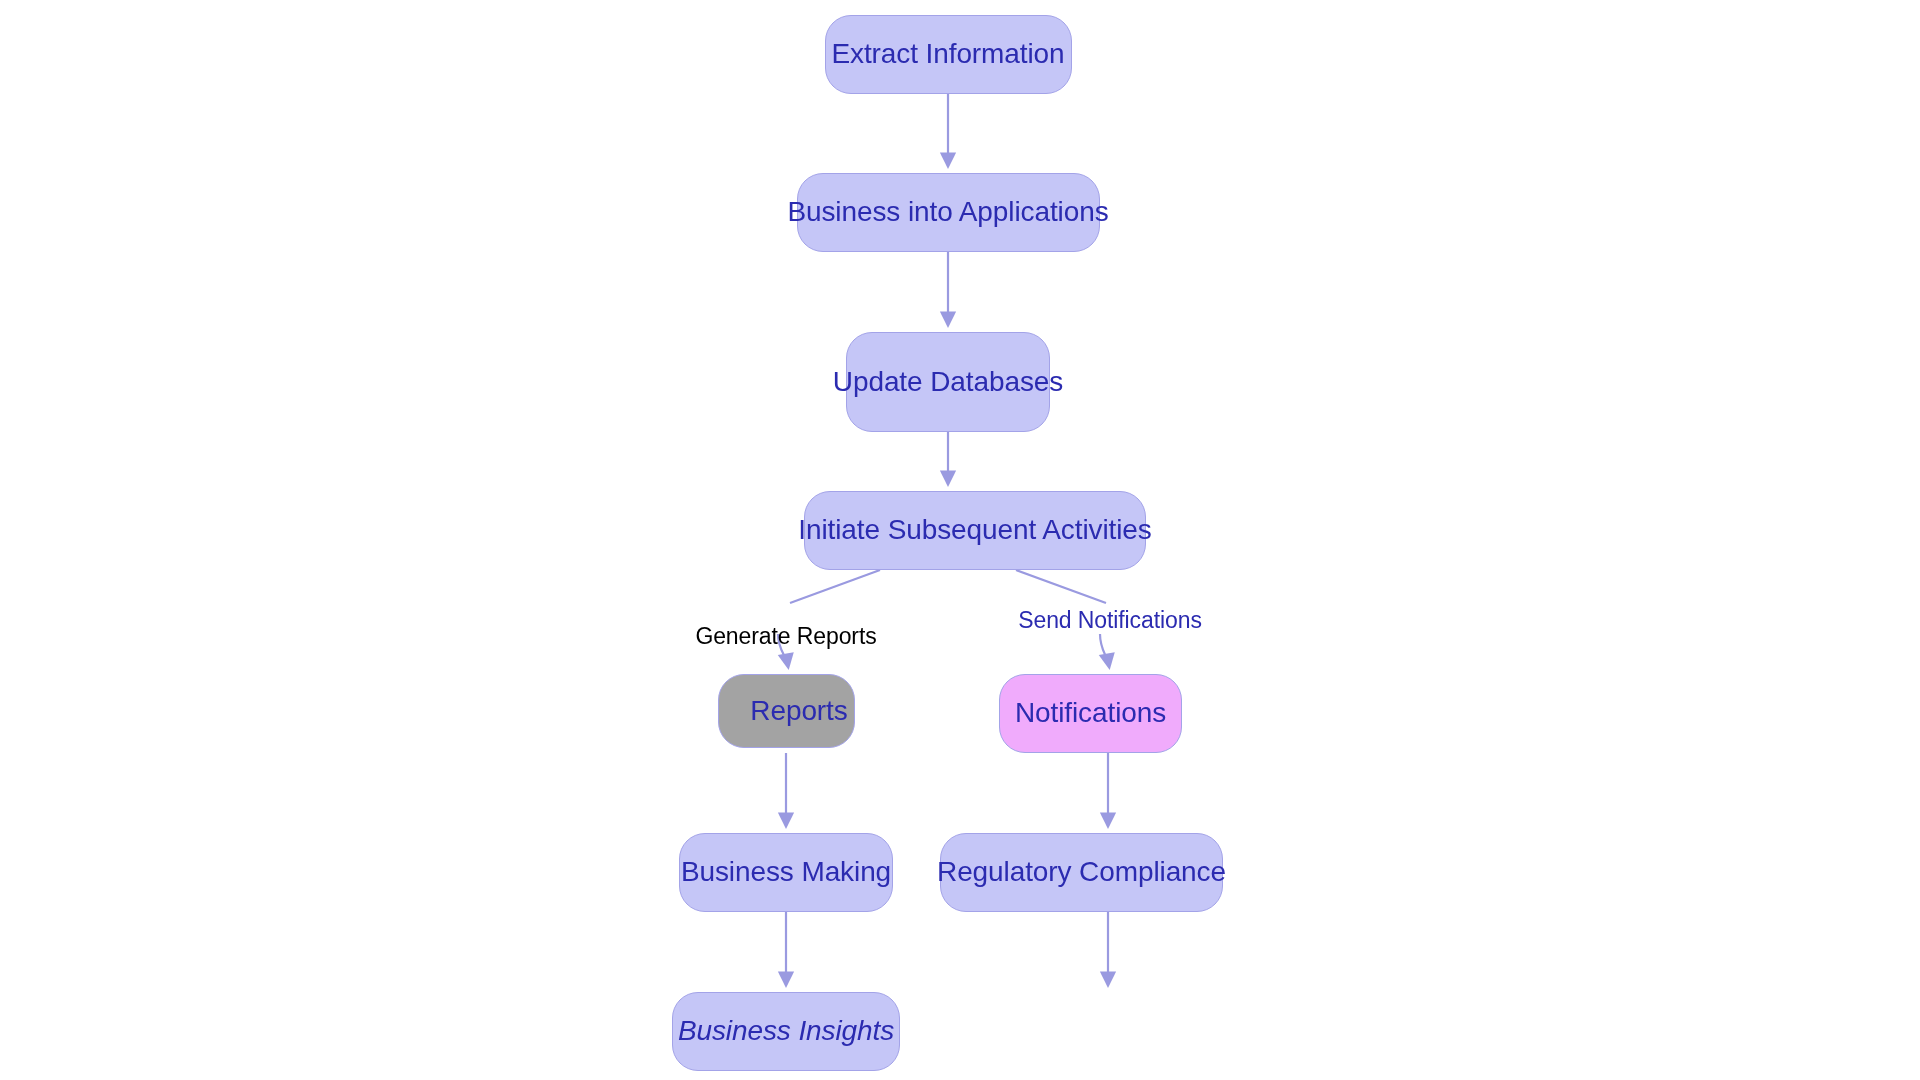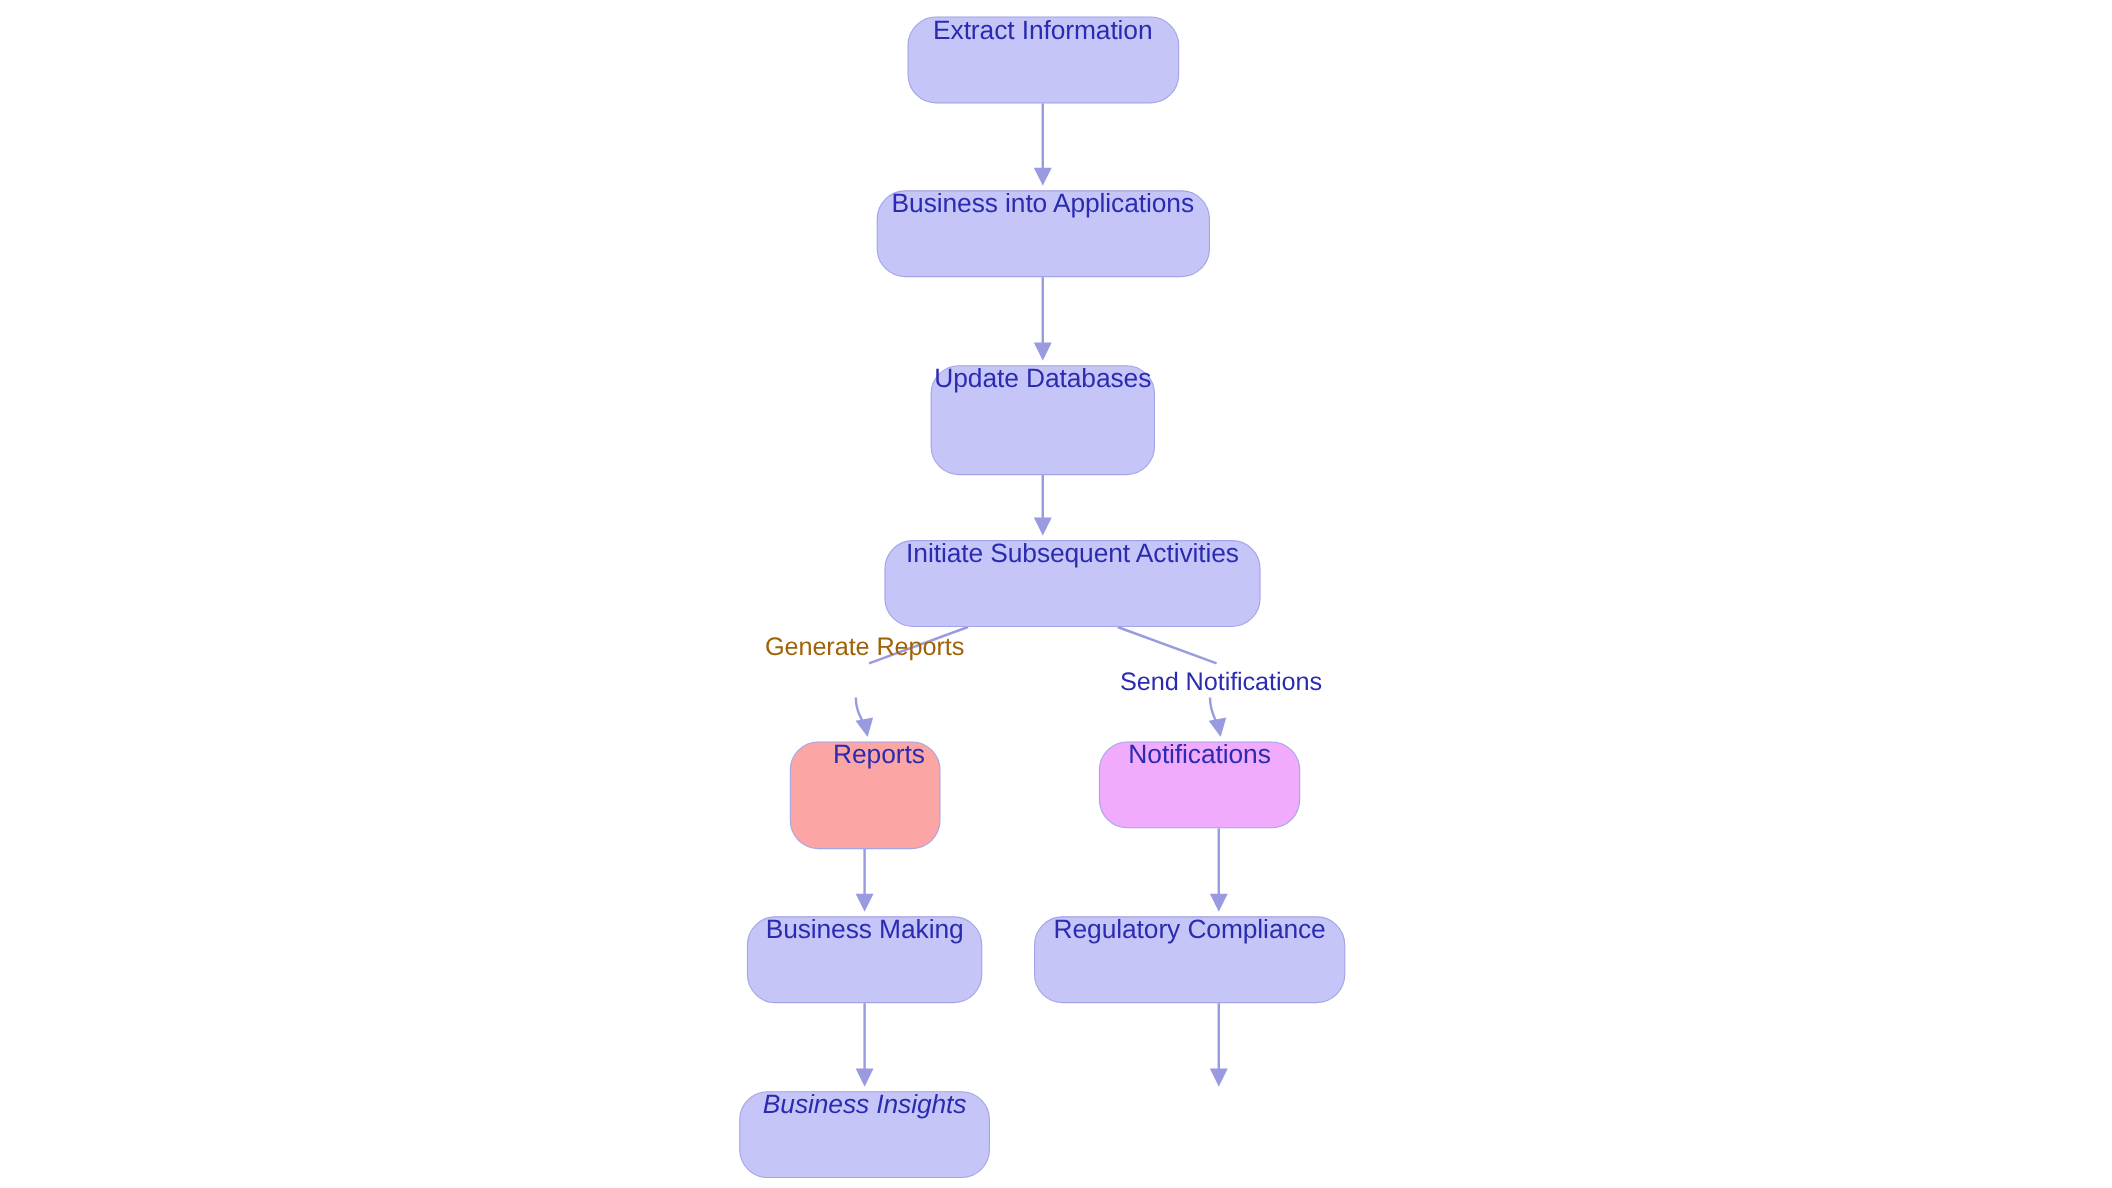--- a/index.html
+++ b/index.html
@@ -25,27 +25,28 @@
     left: 0;
     top: 0;
     width: 1920px;
     height: 1080px;
     pointer-events: none;
   }
   .node {
     position: absolute;
     box-sizing: border-box;
     display: flex;
+    align-items: center;
     justify-content: center;
     background: #c5c6f7;
     border: 1.6px solid #a3a3e8;
     border-radius: 26px;
     color: #2b2bb0;
     font-family: "Liberation Sans", sans-serif;
-    font-size: 24px;
+    font-size: 28px;
     font-weight: 400;
     letter-spacing: -0.1px;
     white-space: nowrap;
     line-height: 1;
   }
   .node-label {
     display: block;
     color: #2b2bb0;
   }
   .edge-label {
@@ -99,32 +100,32 @@
   </div>
   <div class="node" style="width: 303px; height: 79px; left: 796.5px; top: 172.5px; background: rgb(197, 198, 247); border-color: rgb(163, 163, 232); color: rgb(43, 43, 176);">
     <span class="node-label">Business into Applications</span>
   </div>
   <div class="node" style="width: 204px; height: 100px; left: 846px; top: 331.5px; background: rgb(197, 198, 247); border-color: rgb(163, 163, 232); color: rgb(43, 43, 176);">
     <span class="node-label">Update Databases</span>
   </div>
   <div class="node" style="width: 342px; height: 79px; left: 777px; top: 490.5px; background: rgb(197, 198, 247); border-color: rgb(163, 163, 232); color: rgb(43, 43, 176); margin-left: 27px;">
     <span class="node-label">Initiate Subsequent Activities</span>
   </div>
-  <div class="node" style="width: 137px; height: 98px; left: 717.5px; top: 673.5px; background: #fca5a5; border-color: rgb(163, 163, 232); color: rgb(43, 43, 176); padding-left: 26px;">
+  <div class="node" style="width: 137px; height: 74px; left: 717.5px; top: 673.5px; background: #a3a3a3; border-color: rgb(163, 163, 232); color: rgb(43, 43, 176); padding-left: 26px;">
     <span class="node-label">Reports</span>
   </div>
   <div class="node" style="width: 183px; height: 79px; left: 999px; top: 673.5px; background: #f0abfc; border-color: rgb(163, 163, 232); color: rgb(43, 43, 176);">
     <span class="node-label">Notifications</span>
   </div>
   <div class="node" style="width: 214px; height: 79px; left: 679px; top: 832.5px; background: rgb(197, 198, 247); border-color: rgb(163, 163, 232); color: rgb(43, 43, 176);">
     <span class="node-label">Business Making</span>
   </div>
   <div class="node" style="width: 283px; height: 79px; left: 940px; top: 832.5px; background: rgb(197, 198, 247); border-color: rgb(163, 163, 232); color: rgb(43, 43, 176);">
     <span class="node-label">Regulatory Compliance</span>
   </div>
   <div class="node" style="width: 228px; height: 79px; left: 672px; top: 991.5px; background: rgb(197, 198, 247); border-color: rgb(163, 163, 232); color: rgb(43, 43, 176); font-style: italic;">
     <span class="node-label">Business Insights</span>
   </div>
 
-  <div class="edge-label" style="left: 786px; top: 588px; color: #a16207;">Generate Reports</div>
+  <div class="edge-label" style="left: 786px; top: 636px; color: #000000;">Generate Reports</div>
   <div class="edge-label" style="left: 1110px; top: 620px; color: rgb(43, 43, 176);">Send Notifications</div>
 
 </div>
 
 </body></html>

